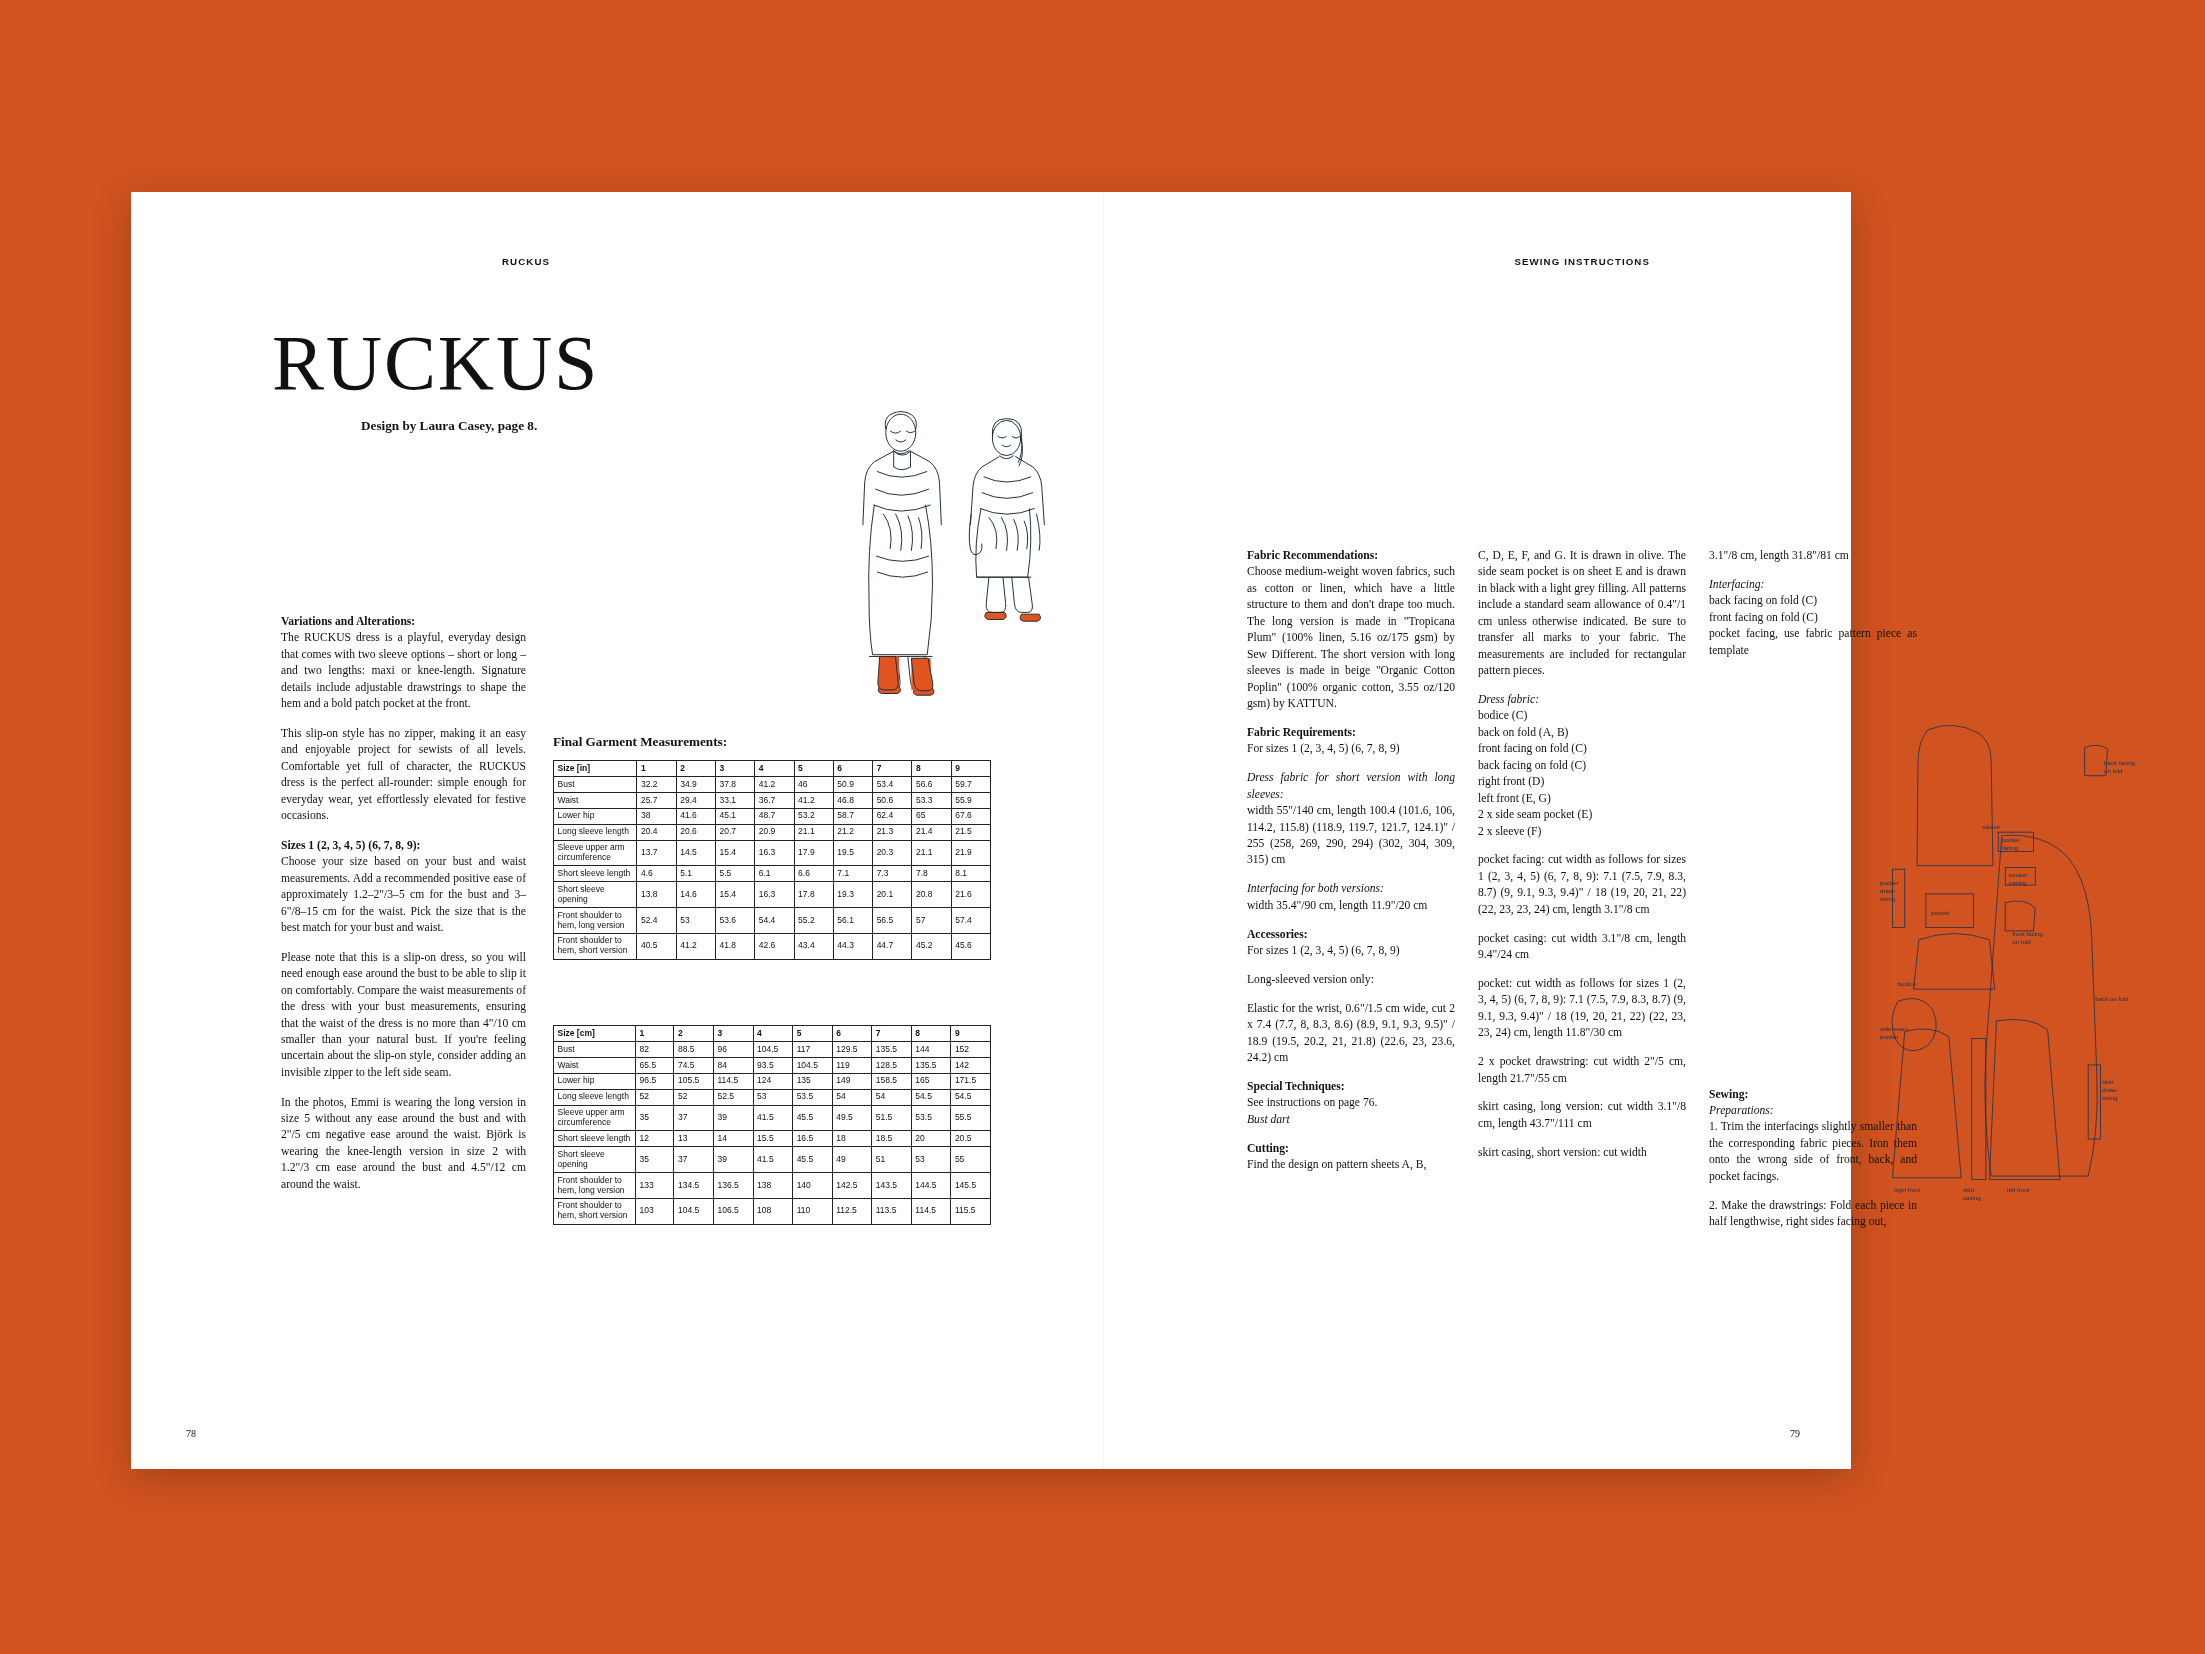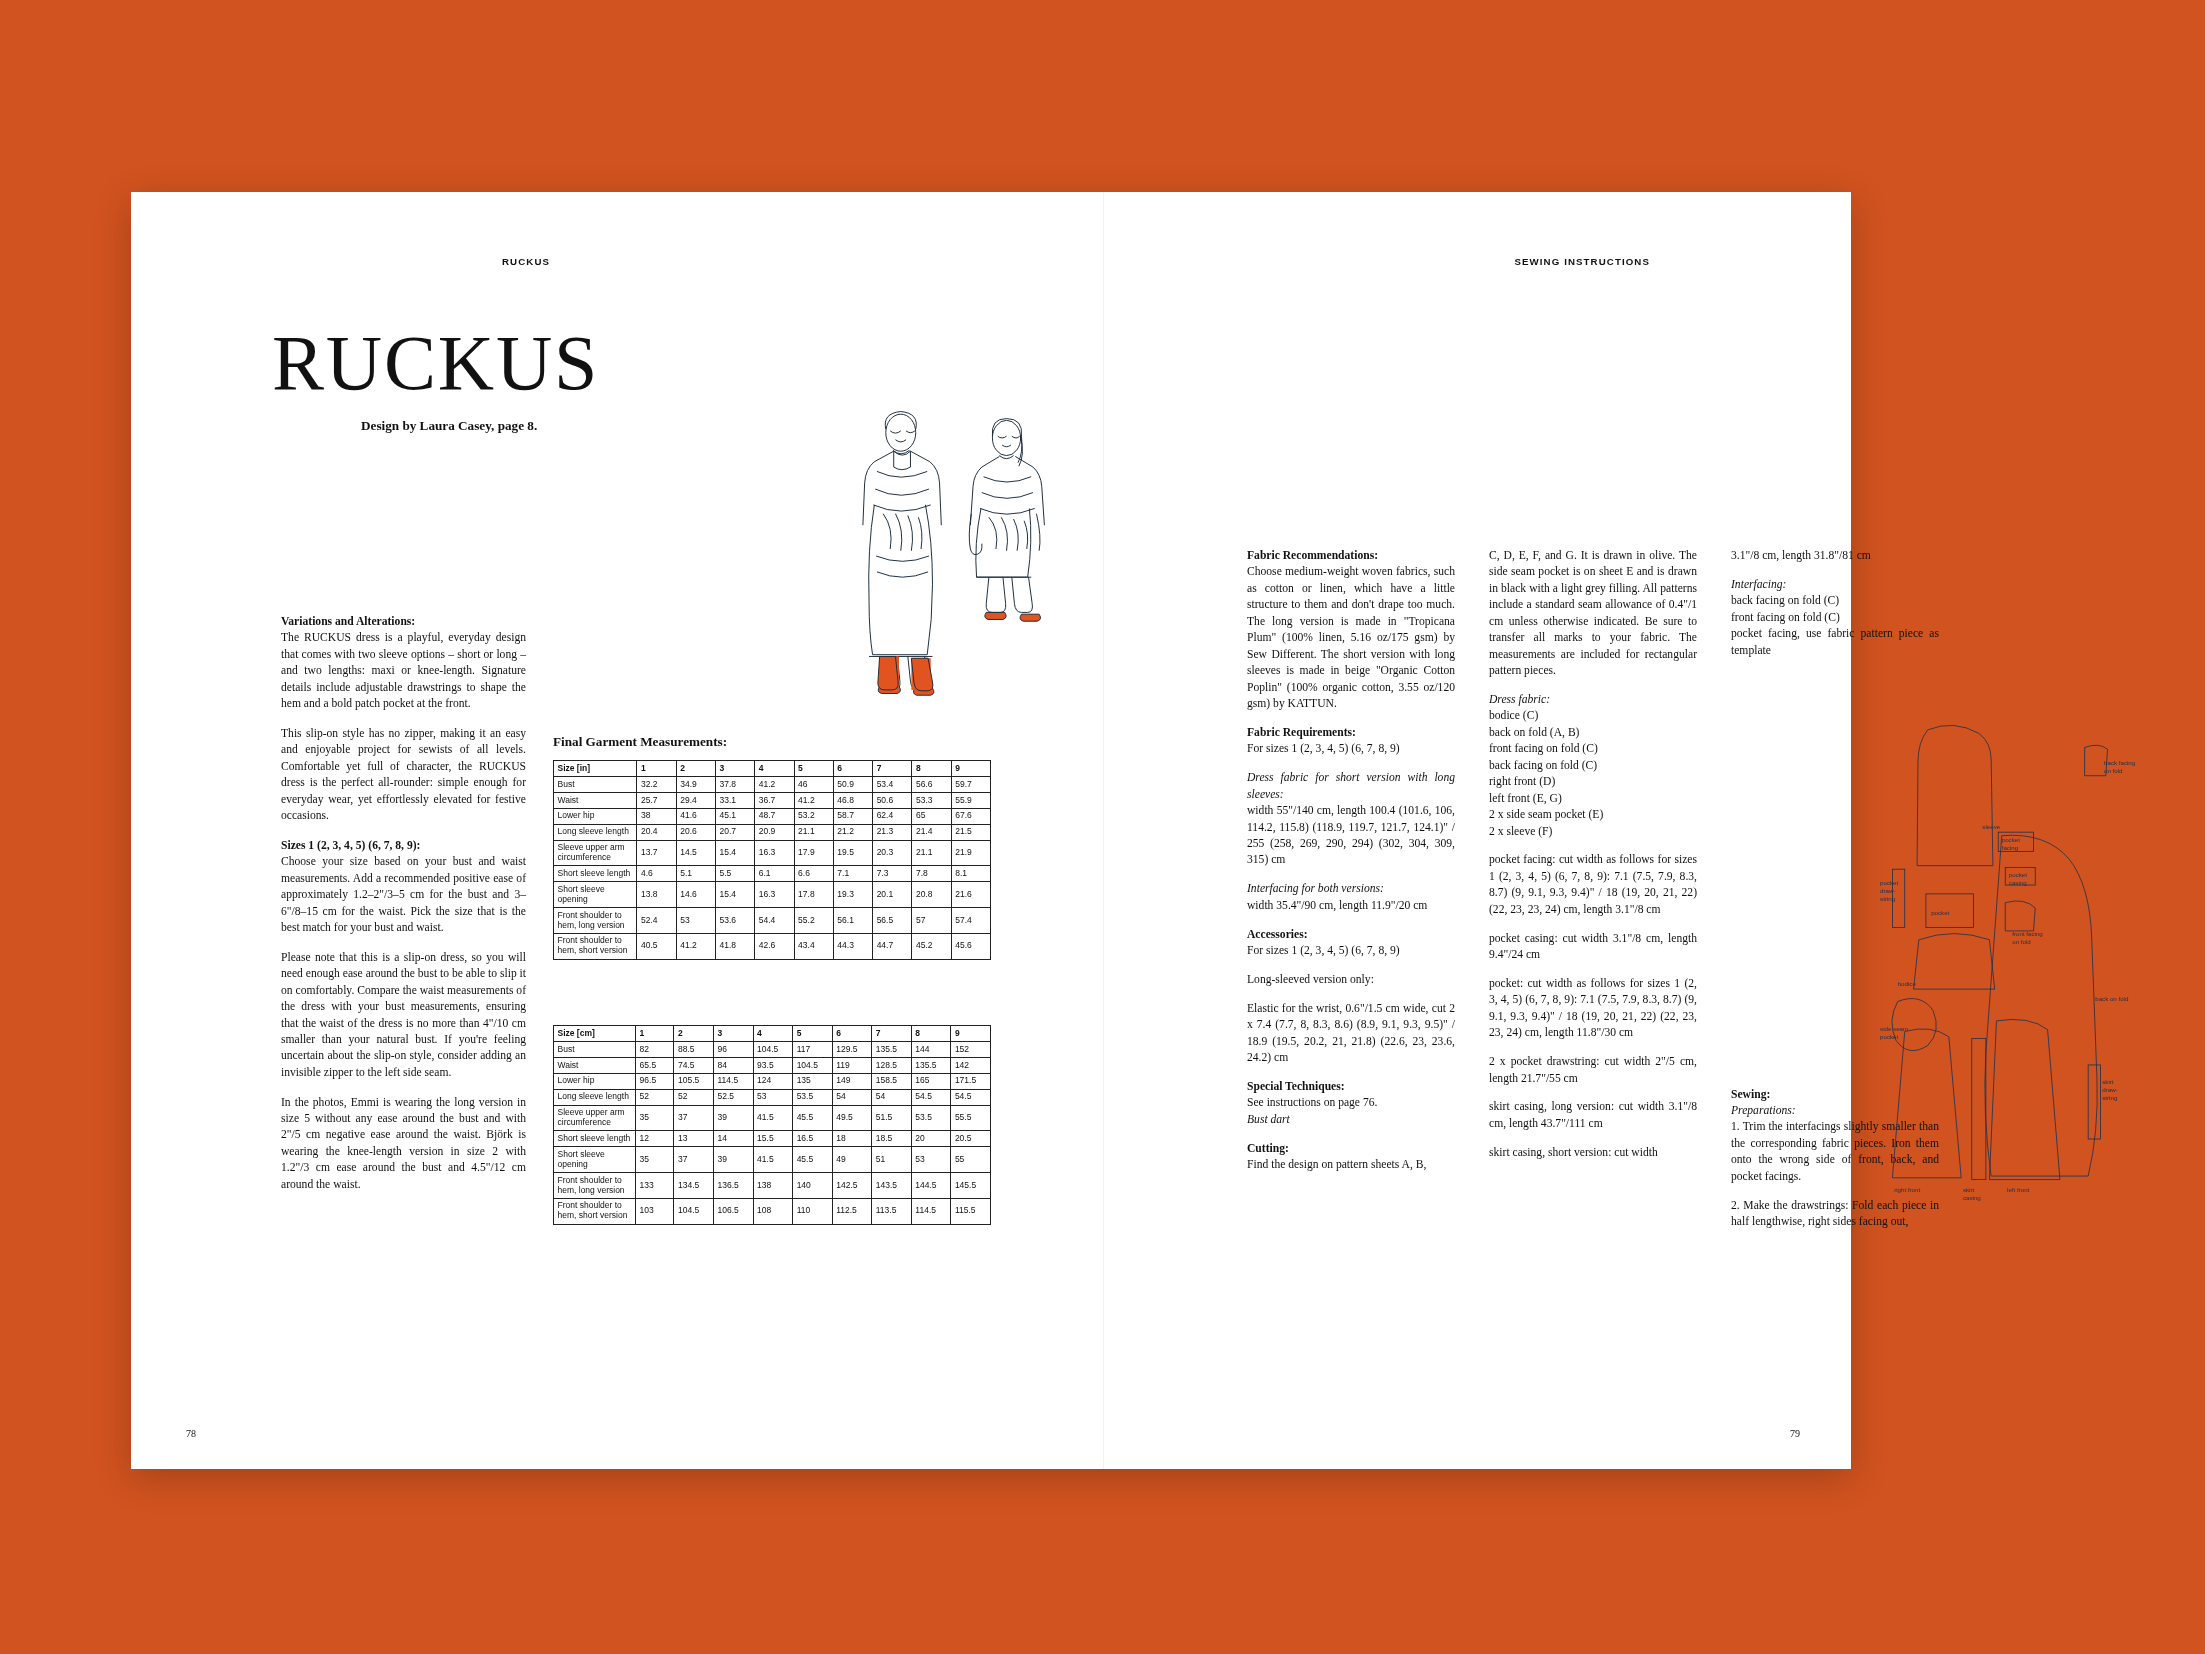--- a/index.html
+++ b/index.html
@@ -118,21 +118,21 @@
   .folio-left  { left: 55px; }
   .folio-right { right: 51px; }
 
   
   .rcols {
     position: absolute;
     top: 356px;
     left: 1116px;
     width: 909px;
     display: flex;
-    gap: 34px;
+    gap: 23px;
   }
   .rcol {
     width: 208px;
     font-size: 11.6px;
     line-height: 1.42;
     color: #111;
     text-align: justify;
   }
   .rcol p { margin: 0 0 12.4px 0; }
   .rcol .h { font-weight: bold; }

